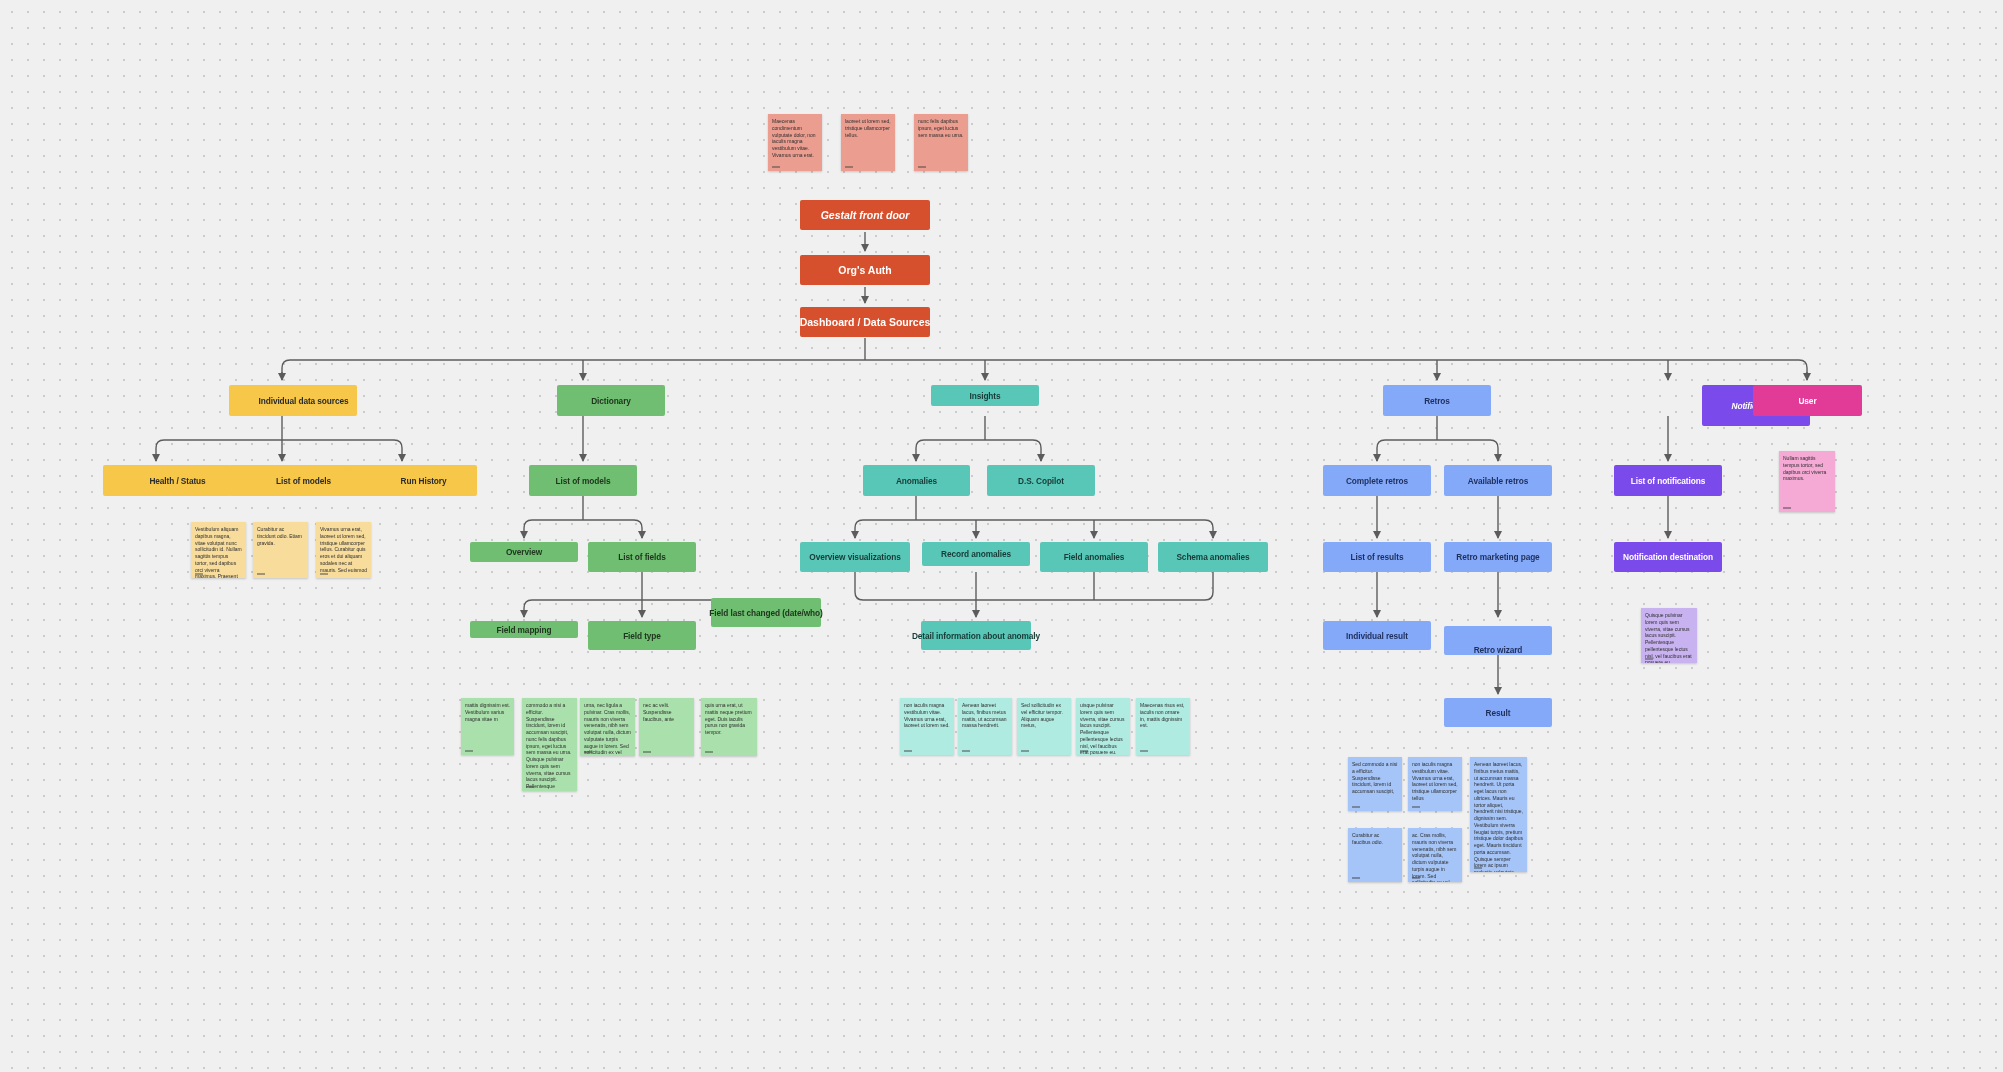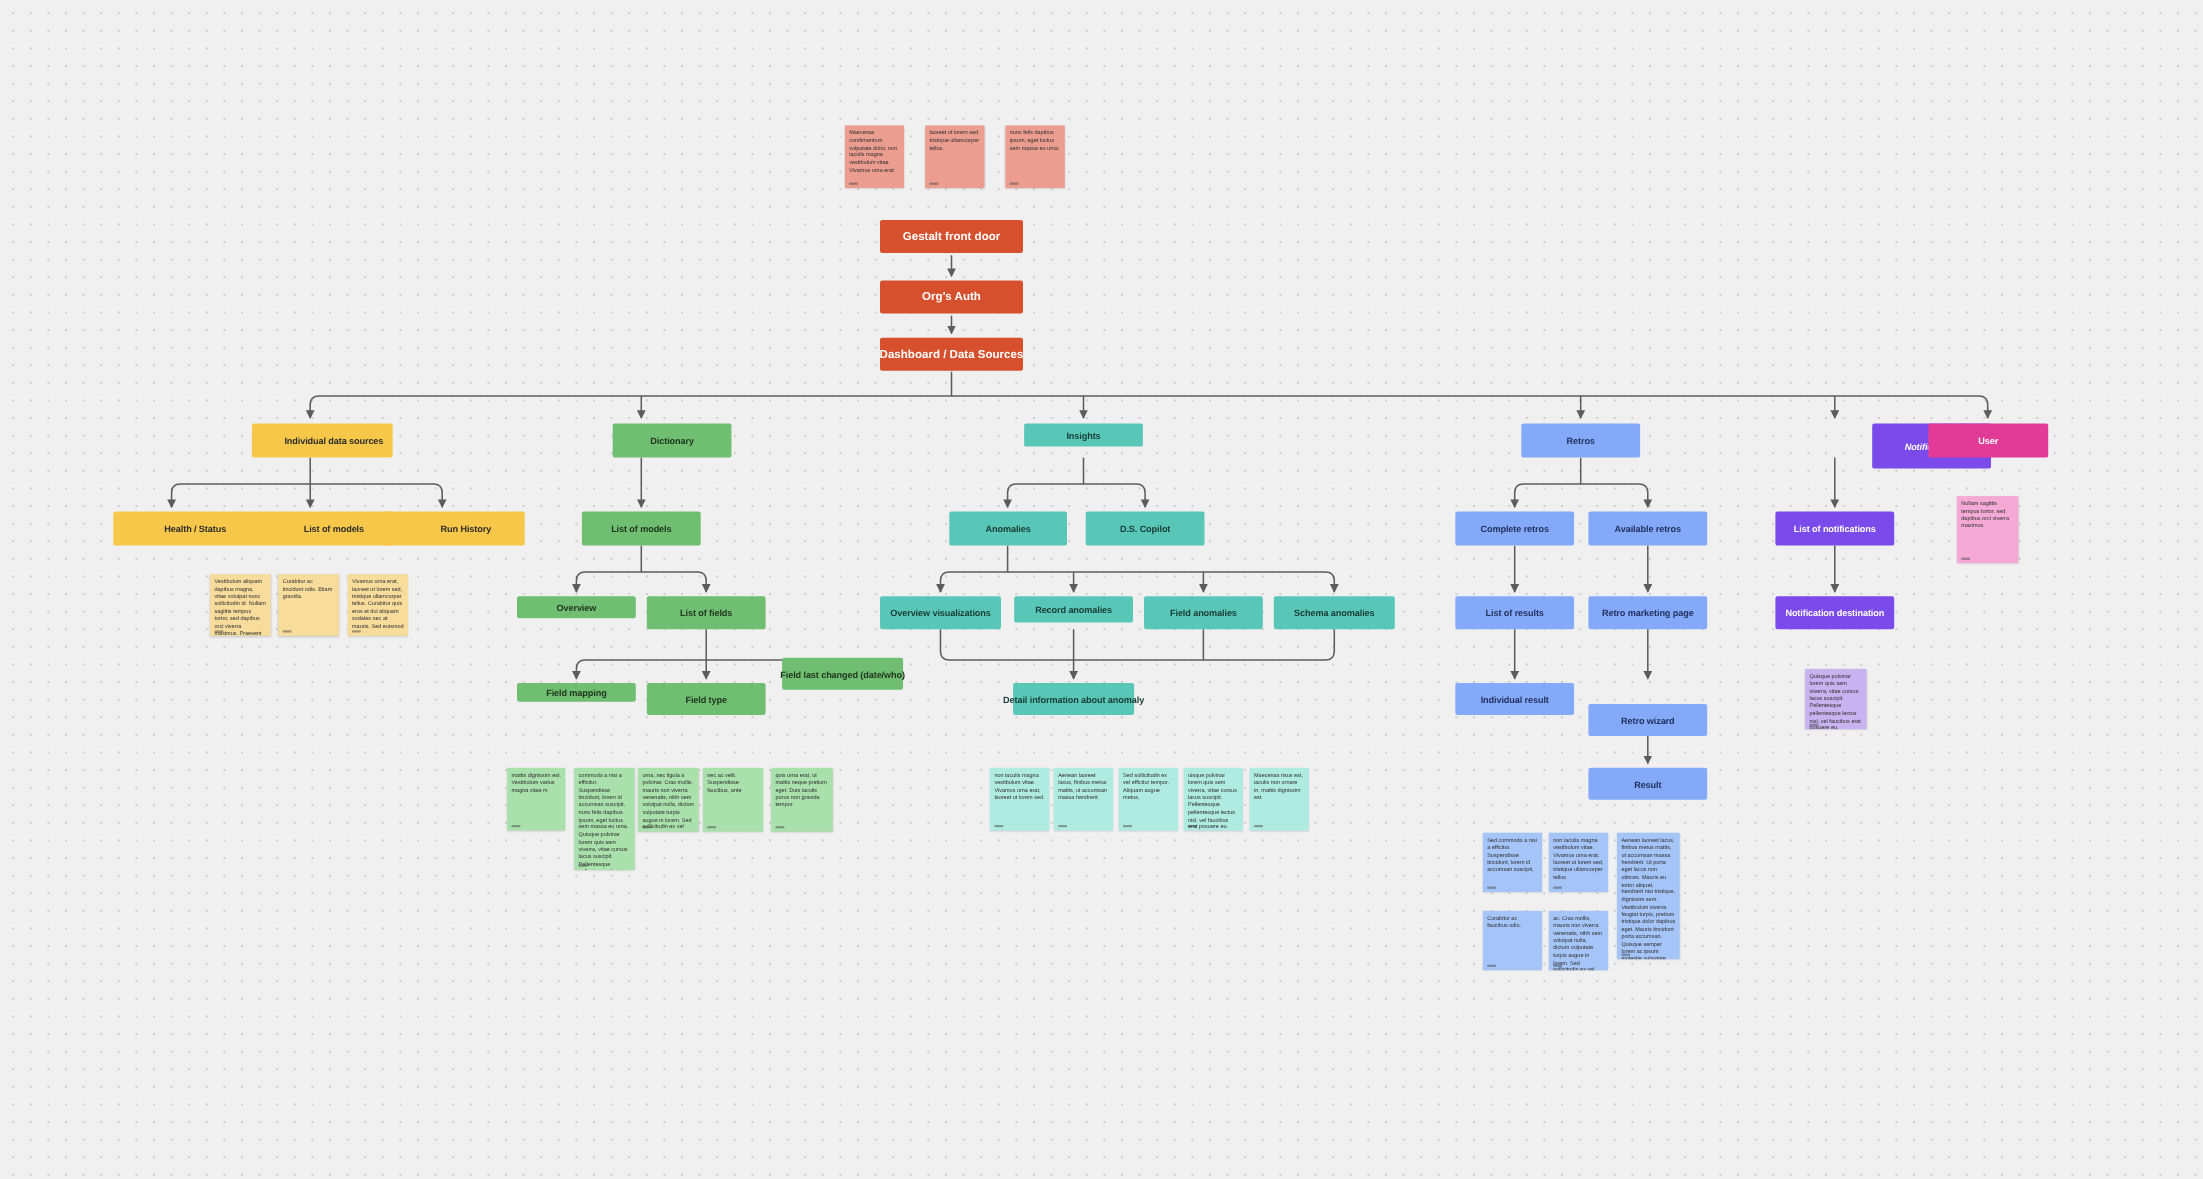--- a/index.html
+++ b/index.html
@@ -90,21 +90,21 @@
     <path d="M1498,650 V694" marker-end="url(#arw)"></path>
 
     <path d="M1668,416 V461" marker-end="url(#arw)"></path>
     <path d="M1668,496 V538" marker-end="url(#arw)"></path>
   </svg>
 
   <div class="sticky s-salmon" style="left:768px;top:114px;width:54px;height:57px;"><span>Maecenas condimentum vulputate dolor, non iaculis magna vestibulum vitae. Vivamus urna erat.</span><span class="stub"></span></div>
   <div class="sticky s-salmon" style="left:841px;top:114px;width:54px;height:57px;"><span>laoreet ut lorem sed, tristique ullamcorper tellus.</span><span class="stub"></span></div>
   <div class="sticky s-salmon" style="left:914px;top:114px;width:54px;height:57px;"><span>nunc felis dapibus ipsum, eget luctus sem massa eu urna.</span><span class="stub"></span></div>
 
-  <div class="node trunk c-orange" style="left:800px;top:200px;width:130px;height:30px;">
+  <div class="node trunk c-orange" style="left:800px;top:200px;width:130px;height:30px;font-style:italic;">
       <span>Gestalt front door</span>
     </div>
   <div class="node trunk c-orange" style="left:800px;top:255px;width:130px;height:30px;">
       <span>Org's Auth</span>
     </div>
   <div class="node trunk c-orange" style="left:800px;top:307px;width:130px;height:30px;">
       <span>Dashboard / Data Sources</span>
     </div>
 
   <div class="node sm c-yellow" style="left:229px;top:385px;width:107px;height:31px;">
@@ -198,21 +198,21 @@
     </div>
   <div class="node sm c-blue" style="left:1323px;top:542px;width:108px;height:30px;">
       <span>List of results</span>
     </div>
   <div class="node sm c-blue" style="left:1444px;top:542px;width:108px;height:30px;">
       <span>Retro marketing page</span>
     </div>
   <div class="node sm c-blue" style="left:1323px;top:621px;width:108px;height:29px;">
       <span>Individual result</span>
     </div>
-  <div class="node sm c-blue" style="left:1444px;top:640px;width:108px;height:29px;">
+  <div class="node sm c-blue" style="left:1444px;top:626px;width:108px;height:29px;align-items:flex-end;">
       <span>Retro wizard</span>
     </div>
   <div class="node sm c-blue" style="left:1444px;top:698px;width:108px;height:29px;">
       <span>Result</span>
     </div>
   <div class="sticky s-blue" style="left:1348px;top:757px;width:54px;height:54px;"><span>Sed commodo a nisi a efficitur. Suspendisse tincidunt, lorem id accumsan suscipit,</span><span class="stub"></span></div>
   <div class="sticky s-blue" style="left:1408px;top:757px;width:54px;height:54px;"><span>non iaculis magna vestibulum vitae. Vivamus urna erat, laoreet ut lorem sed, tristique ullamcorper tellus</span><span class="stub"></span></div>
   <div class="sticky s-blue" style="left:1470px;top:757px;width:57px;height:115px;"><span>Aenean laoreet lacus, finibus metus mattis, ut accumsan massa hendrerit. Ut porta eget lacus non ultrices. Mauris eu tortor aliquet, hendrerit nisi tristique, dignissim sem. Vestibulum viverra feugiat turpis, pretium tristique dolor dapibus eget. Mauris tincidunt porta accumsan. Quisque semper lorem ac ipsum molestie vulputate. Nullam accumsan purus quis massa volutpat pharetra. Aliquam tristique</span><span class="stub"></span></div>
   <div class="sticky s-blue" style="left:1348px;top:828px;width:54px;height:54px;"><span>Curabitur ac faucibus odio.</span><span class="stub"></span></div>
   <div class="sticky s-blue" style="left:1408px;top:828px;width:54px;height:54px;"><span>ac. Cras mollis, mauris non viverra venenatis, nibh sem volutpat nulla, dictum vulputate turpis augue in lorem. Sed sollicitudin ex vel efficitur tempor.</span><span class="stub"></span></div>

